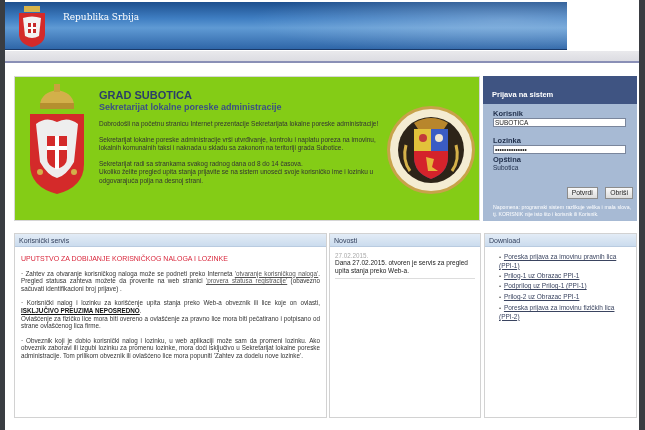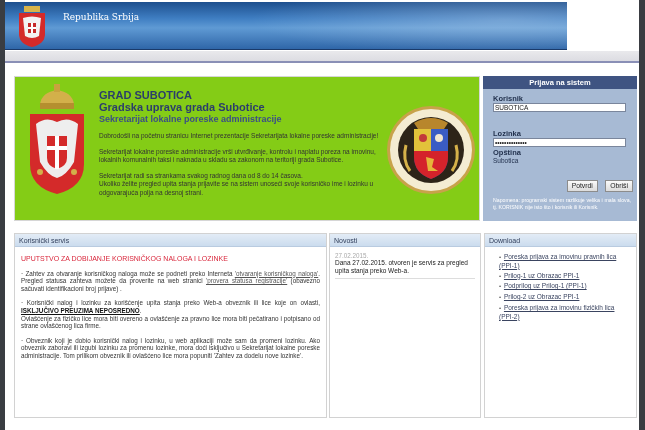--- a/index.html
+++ b/index.html
@@ -53,22 +53,21 @@
   .intro-p { font-size: 6.5px; color: #333; line-height: 8.6px; margin-top: 7px; }
   .intro-p:first-of-type { margin-top: 7px; }
   .seal { position: absolute; left: 371px; top: 28px; width: 90px; height: 90px; }
   
   .login {
     position: absolute; left: 478px; top: 76px; width: 154px; height: 145px;
     background: #a7bad4;
   }
   .login-head {
     height: 13px; background: #3f5482; color: #fff; font-size: 7.5px; font-weight: bold;
-    padding: 2px 9px;
-    text-align: center;
+    padding: 14px 9px;
   }
   .login-body { padding: 4px 4px 0 10px; }
   .lbl { font-size: 7.5px; font-weight: bold; color: #1f2e4a; line-height: 8px; }
   .inp {
     display: block; width: 133px; height: 9px; border: 1px solid #7a869c; background: #fff;
     font-size: 6.5px; color: #222; padding: 0 1px; line-height: 8px; font-family: "Liberation Sans", sans-serif;
   }
   .val { font-size: 6.5px; color: #1f2e4a; line-height: 8px; }
   .btns { text-align: right; margin-top: 9px; padding-right: 0px; }
   .btn {
@@ -128,21 +127,20 @@
       <path d="M2 30 H56 V80 Q56 103 29 110 Q2 103 2 80 Z" fill="#d42a2a"></path>
       <path d="M8 40 Q18 32 29 38 Q40 32 50 40 L46 78 Q38 92 29 94 Q20 92 12 78 Z" fill="#eeeeee"></path>
       <path d="M19 52 H39 V74 Q39 82 29 85 Q19 82 19 74 Z" fill="#d42a2a"></path>
       <rect x="27" y="52" width="4" height="33" fill="#fff"></rect>
       <rect x="19" y="62" width="20" height="4" fill="#fff"></rect>
       <circle cx="12" cy="88" r="3" fill="#d3b04a"></circle>
       <circle cx="46" cy="88" r="3" fill="#d3b04a"></circle>
     </svg>
     <div class="intro-text">
       <div class="city">GRAD SUBOTICA</div>
-      <div class="dept">Gradska uprava grada Subotice</div>
       <div class="sec">Sekretarijat lokalne poreske administracije</div>
       <p class="intro-p">Dobrodošli na početnu stranicu Internet prezentacije Sekretarijata lokalne poreske administracije!</p>
       <p class="intro-p">Sekretarijat lokalne poreske administracije vrši utvrđivanje, kontrolu i naplatu poreza na imovinu, lokalnih komunalnih taksi i naknada u skladu sa zakonom na teritoriji grada Subotice.</p>
       <p class="intro-p">
         <span>Sekretarijat radi sa strankama svakog radnog dana od 8 do 14 časova.</span><br>
         <span>Ukoliko želite pregled upita stanja prijavite se na sistem unoseći svoje korisničko ime i lozinku u odgovarajuća polja na desnoj strani.</span>
       </p>
     </div>
     <svg class="seal" viewBox="0 0 90 90">
       <circle cx="45" cy="45" r="44" fill="#c8a24a"></circle>
@@ -159,21 +157,21 @@
       <path d="M20 40 Q16 55 24 66" stroke="#d6b24a" stroke-width="3" fill="none"></path>
       <path d="M70 40 Q74 55 66 66" stroke="#d6b24a" stroke-width="3" fill="none"></path>
     </svg>
   </div>
 
   <div class="login">
     <div class="login-head">Prijava na sistem</div>
     <div class="login-body">
       <div class="lbl" style="margin-top:2px">Korisnik</div>
       <input class="inp" type="text" value="SUBOTICA" style="">
-      <div class="lbl" style="margin-top:18px">Lozinka</div>
+      <div class="lbl" style="margin-top:10px">Lozinka</div>
       <input class="inp" type="text" value="••••••••••••••" style="">
       <div class="lbl" style="margin-top:2px">Opština</div>
       <div class="val">Subotica</div>
       <div class="btns">
         <button class="btn">Potvrdi</button>
         <button class="btn">Obriši</button>
       </div>
       <div class="note">Napomena: programski sistem razlikuje velika i mala slova, tj. KORISNIK nije isto što i korisnik ili Korisnik.</div>
     </div>
   </div>

